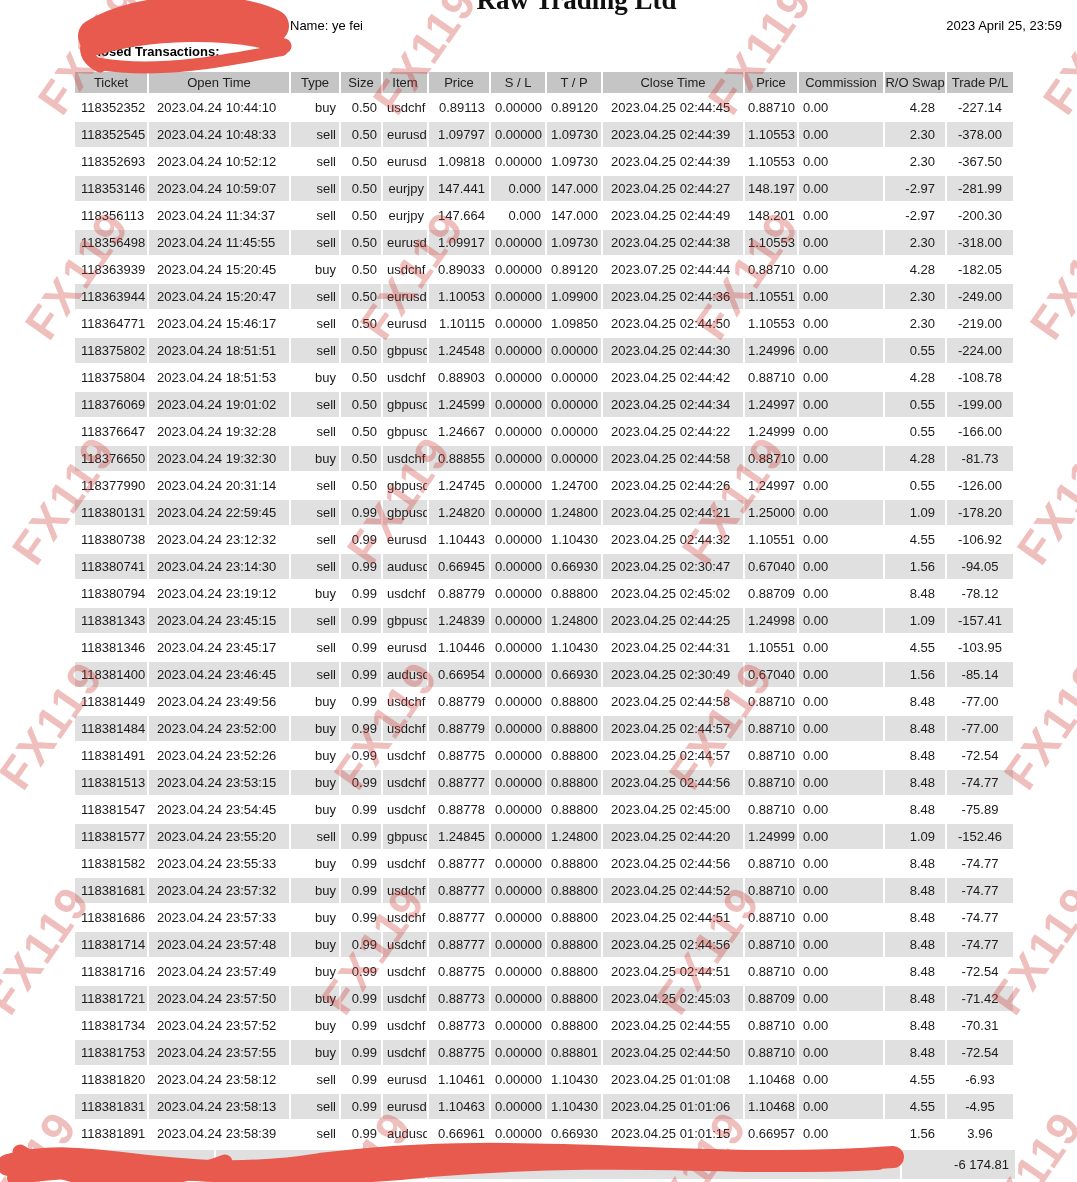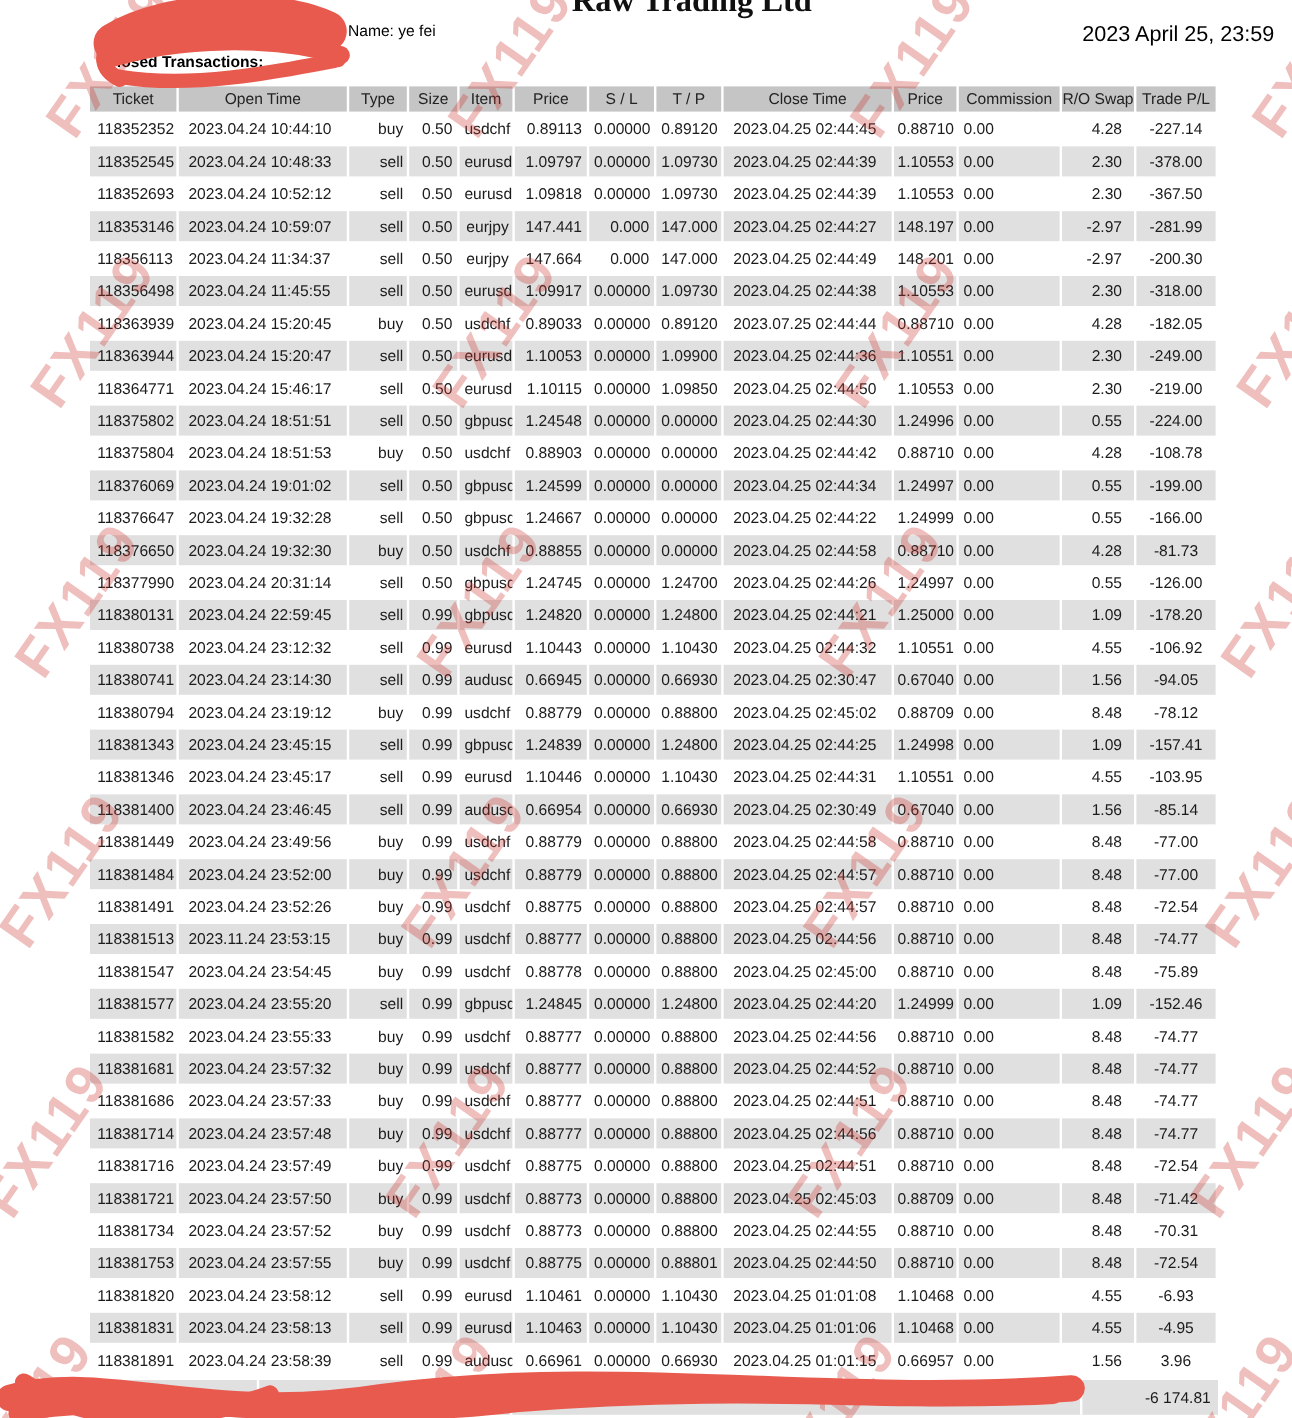--- a/index.html
+++ b/index.html
@@ -13,21 +13,21 @@
   }
   .company-title{
     position:absolute;top:-13px;left:38px;width:1077px;
     text-align:center;
     font-family:"Liberation Serif", serif;
     font-weight:bold;font-size:27px;line-height:26px;color:#101010;
     white-space:nowrap;
   }
   .meta-name{position:absolute;top:18px;left:290px;font-size:13px;color:#000;}
   .meta-name .val{font-weight:normal;}
-  .meta-date{position:absolute;top:18px;right:15px;font-size:18px;color:#000;}
+  .meta-date{position:absolute;top:18px;right:15px;font-size:13px;color:#000;}
   .section-label{position:absolute;top:44px;left:88px;font-size:13px;font-weight:bold;color:#000;}
 
   .tablewrap{position:absolute;left:73px;top:70px;width:942px;}
   table.tx{
     border-collapse:separate;border-spacing:2px;
     table-layout:fixed;width:942px;
     font-size:13px;color:#1b1b1b;
   }
   col.c0{width:72px}col.c1{width:140px}col.c2{width:48px}col.c3{width:40px}
   col.c4{width:44px}col.c5{width:60px}col.c6{width:54px}col.c7{width:54px}
@@ -492,21 +492,21 @@
           <td class="c6">0.00000</td>
           <td class="c7">0.88800</td>
           <td class="c8">2023.04.25 02:44:57</td>
           <td class="c9">0.88710</td>
           <td class="c10">0.00</td>
           <td class="c11">8.48</td>
           <td class="c12">-72.54</td>
         </tr>
         <tr>
           <td class="c0">118381513</td>
-          <td class="c1">2023.11.24 23:53:15</td>
+          <td class="c1">2023.04.24 23:53:15</td>
           <td class="c2">buy</td>
           <td class="c3">0.99</td>
           <td class="c4">usdchf</td>
           <td class="c5">0.88777</td>
           <td class="c6">0.00000</td>
           <td class="c7">0.88800</td>
           <td class="c8">2023.04.25 02:44:56</td>
           <td class="c9">0.88710</td>
           <td class="c10">0.00</td>
           <td class="c11">8.48</td>

